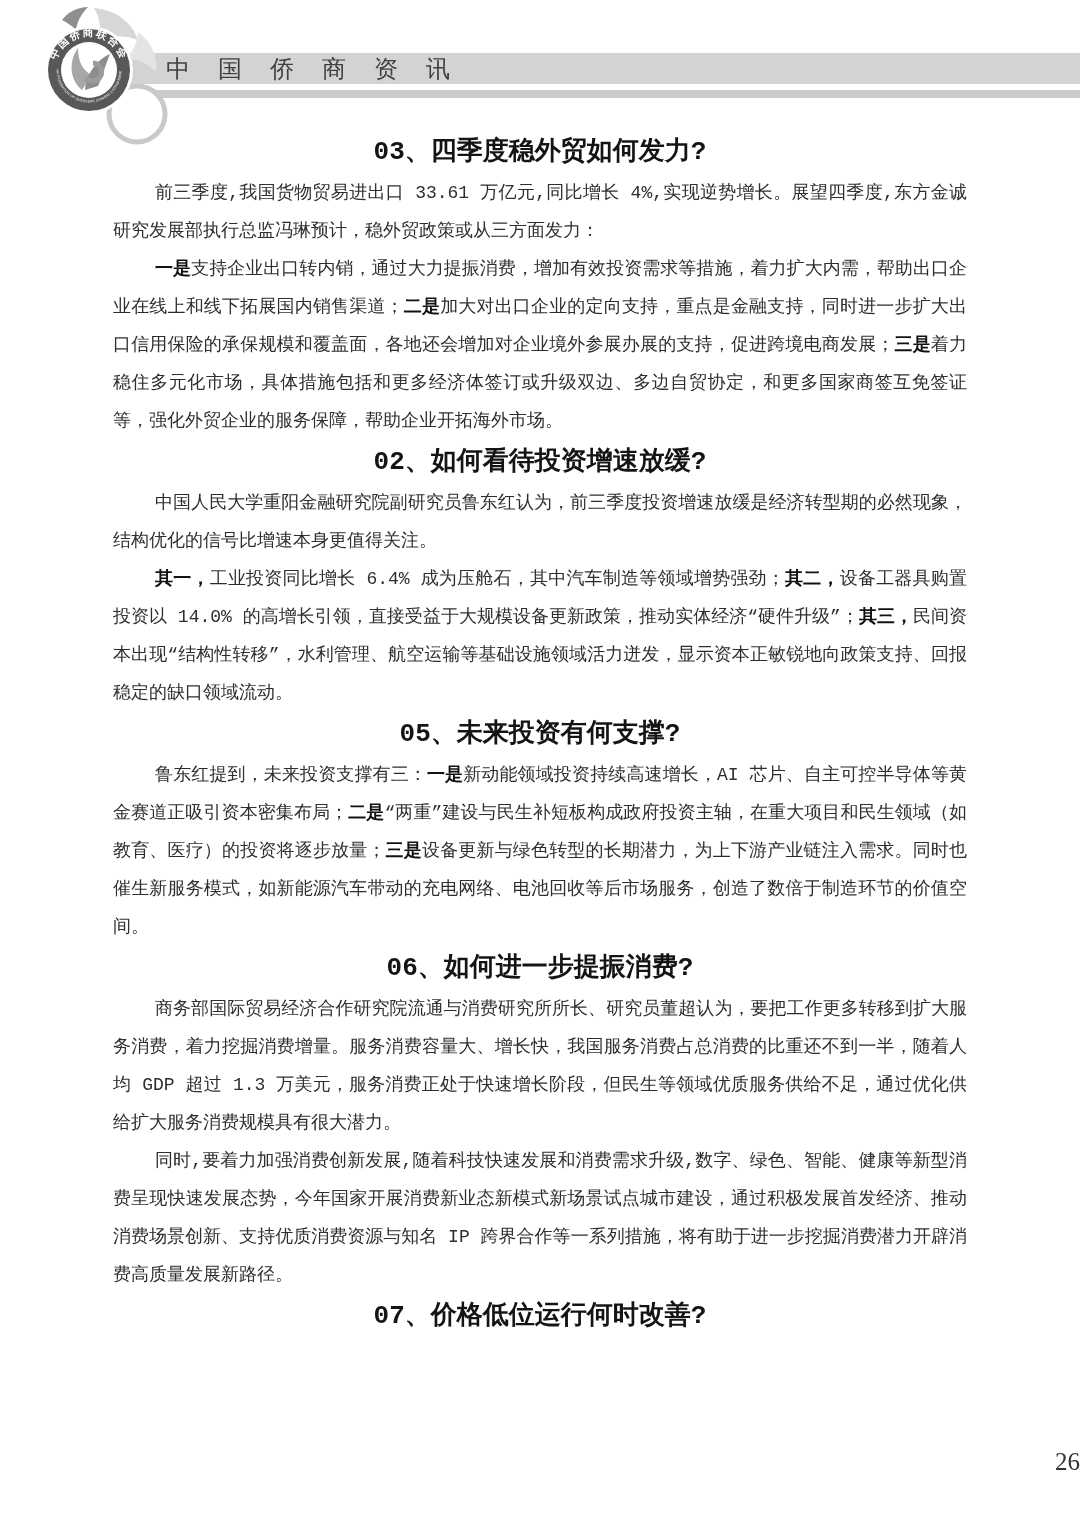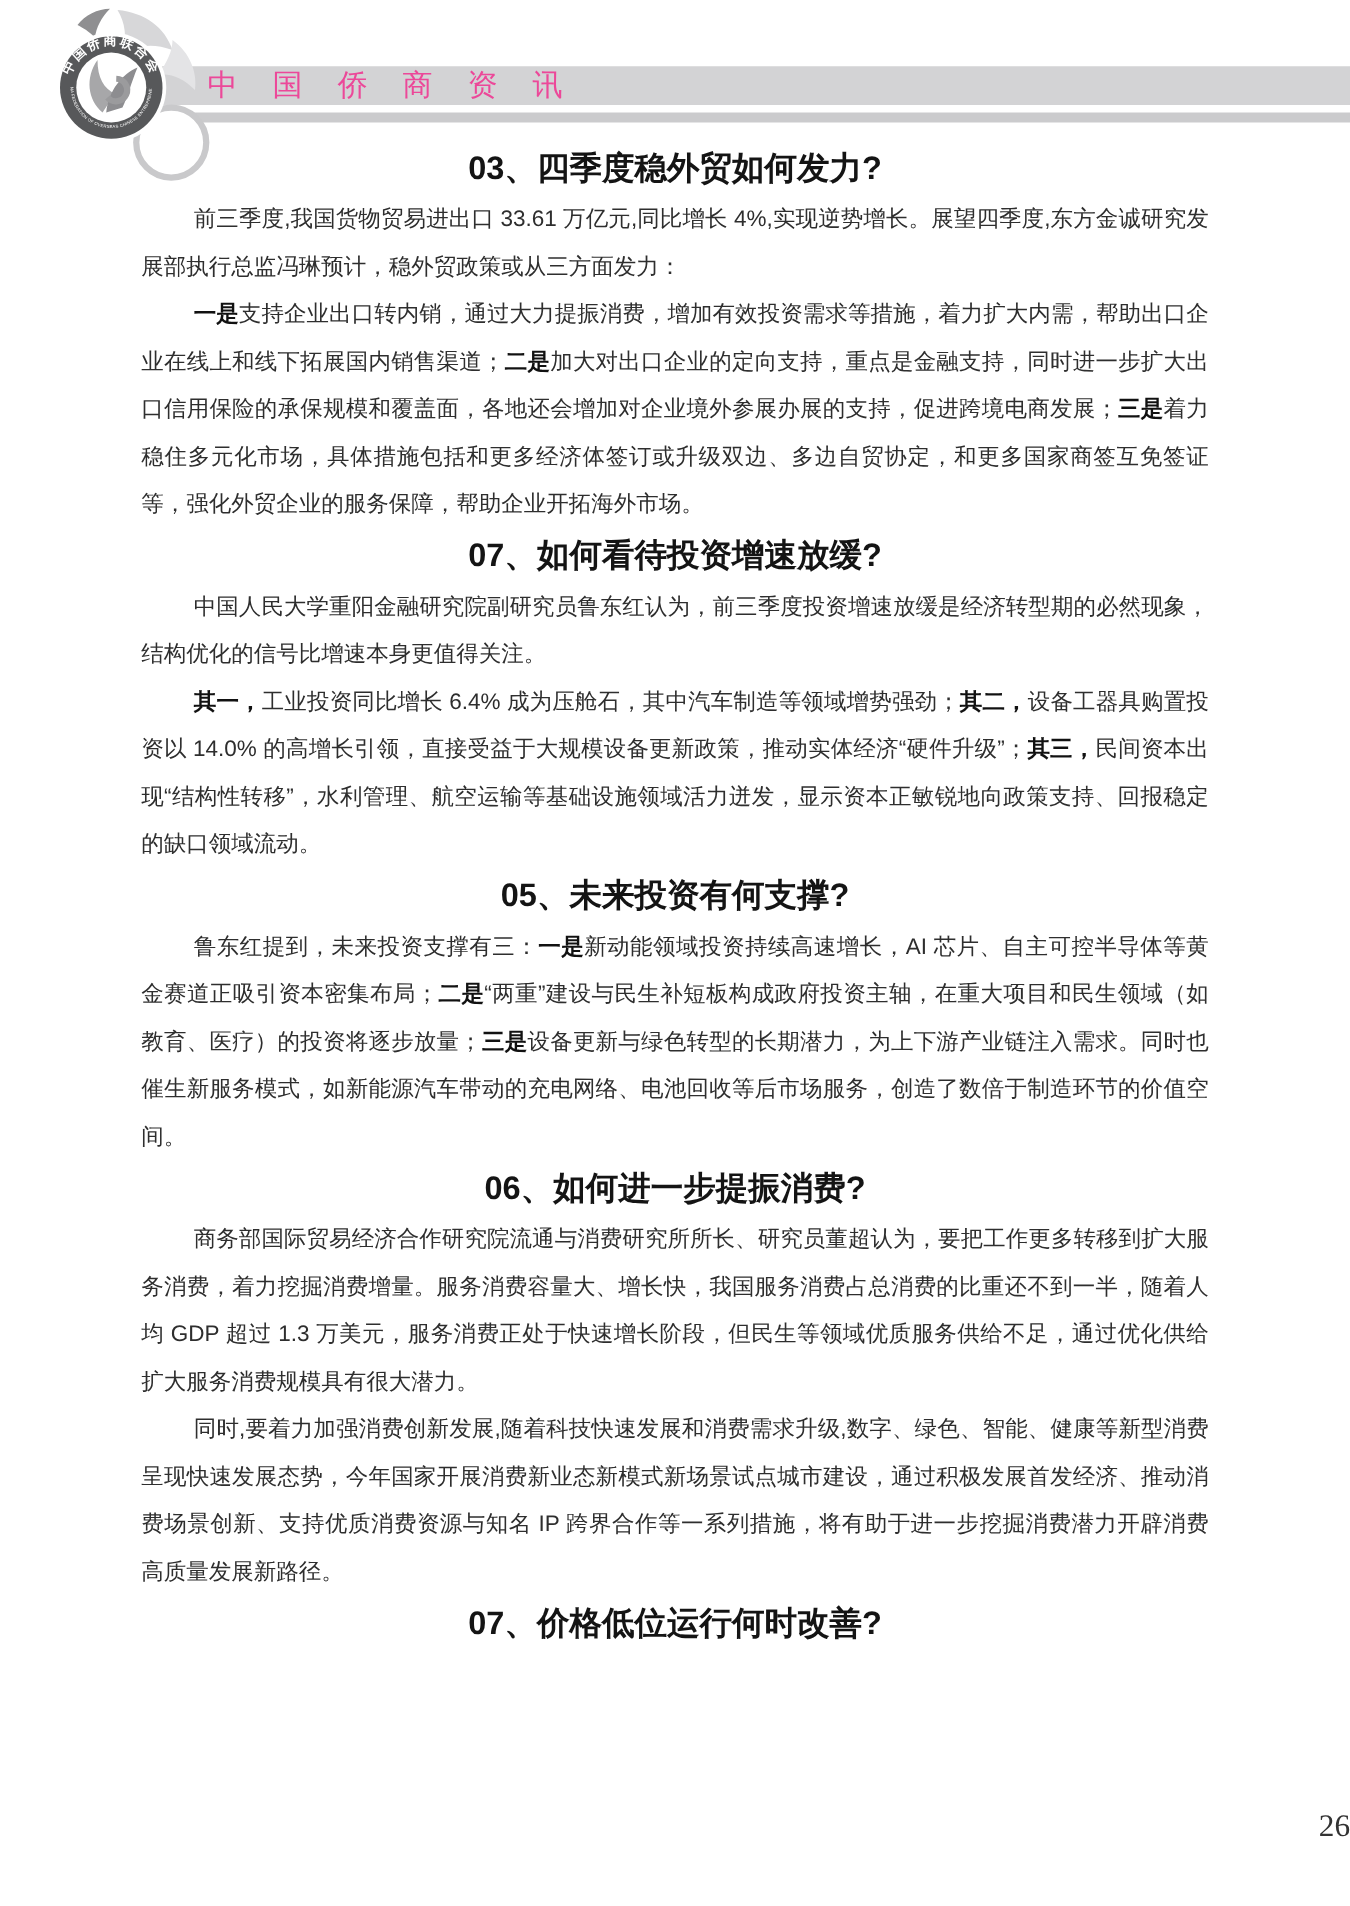--- a/index.html
+++ b/index.html
@@ -15,32 +15,33 @@
     position:absolute;left:62px;top:53px;right:0;height:31px;
     background:#d3d3d5;
   }
   .bar-sub{
     position:absolute;left:150px;top:90px;right:0;height:8px;
     background:#cbcbcd;
   }
   .header-title{
     position:absolute;left:166px;top:55px;
     font-size:24px;line-height:28px;
-    color:#ec4899;
+    color:#404040;
     letter-spacing:28px;
     white-space:nowrap;
   }
   .logo-svg{
     position:absolute;left:10px;top:2px;
     width:190px;height:160px;
   }
   
   .content{
-    position:absolute;left:113px;top:112px;width:854px;
+    position:absolute;left:113px;top:130px;width:854px;
     color:#2b2b2b;
+    font-family:Liberation Mono, monospace;
   }
   .content h2{
     font-size:26px;line-height:44px;margin:0;
     font-weight:bold;color:#141414;text-align:center;
   }
   .content p{
     font-size:18px;line-height:38px;margin:0;
     text-align:justify;text-justify:inter-character;
     text-indent:42px;
     color:#2e2e2e;
@@ -89,21 +90,21 @@
       <path d="M72 88 C60 78 58 60 68 46 C68 60 73 69 82 73 Z" fill="#a7a7a9"></path>
       <path d="M75 88 C77 70 88 57 100 52 C95 64 92 76 88 84 Z" fill="#8d8d90"></path>
       <path d="M83 61 a9 9 0 1 1 -7 15" fill="none" stroke="#9b9b9d" stroke-width="5"></path>
     </g>
   </svg>
 
   <div class="content" id="article">
       <h2>03、四季度稳外贸如何发力?</h2>
       <p><span>前三季度,我国货物贸易进出口 33.61 万亿元,同比增长 4%,实现逆势增长。展望四季度,东方金诚研究发展部执行总监冯琳预计，稳外贸政策或从三方面发力：</span></p>
       <p><span class="b">一是</span><span>支持企业出口转内销，通过大力提振消费，增加有效投资需求等措施，着力扩大内需，帮助出口企业在线上和线下拓展国内销售渠道；</span><span class="b">二是</span><span>加大对出口企业的定向支持，重点是金融支持，同时进一步扩大出口信用保险的承保规模和覆盖面，各地还会增加对企业境外参展办展的支持，促进跨境电商发展；</span><span class="b">三是</span><span>着力稳住多元化市场，具体措施包括和更多经济体签订或升级双边、多边自贸协定，和更多国家商签互免签证等，强化外贸企业的服务保障，帮助企业开拓海外市场。</span></p>
-      <h2>07、如何看待投资增速放缓?</h2>
+      <h2>02、如何看待投资增速放缓?</h2>
       <p><span>中国人民大学重阳金融研究院副研究员鲁东红认为，前三季度投资增速放缓是经济转型期的必然现象，结构优化的信号比增速本身更值得关注。</span></p>
       <p><span class="b">其一，</span><span>工业投资同比增长 6.4% 成为压舱石，其中汽车制造等领域增势强劲；</span><span class="b">其二，</span><span>设备工器具购置投资以 14.0% 的高增长引领，直接受益于大规模设备更新政策，推动实体经济“硬件升级”；</span><span class="b">其三，</span><span>民间资本出现“结构性转移”，水利管理、航空运输等基础设施领域活力迸发，显示资本正敏锐地向政策支持、回报稳定的缺口领域流动。</span></p>
       <h2>05、未来投资有何支撑?</h2>
       <p><span>鲁东红提到，未来投资支撑有三：</span><span class="b">一是</span><span>新动能领域投资持续高速增长，AI 芯片、自主可控半导体等黄金赛道正吸引资本密集布局；</span><span class="b">二是</span><span>“两重”建设与民生补短板构成政府投资主轴，在重大项目和民生领域（如教育、医疗）的投资将逐步放量；</span><span class="b">三是</span><span>设备更新与绿色转型的长期潜力，为上下游产业链注入需求。同时也催生新服务模式，如新能源汽车带动的充电网络、电池回收等后市场服务，创造了数倍于制造环节的价值空间。</span></p>
       <h2>06、如何进一步提振消费?</h2>
       <p><span>商务部国际贸易经济合作研究院流通与消费研究所所长、研究员董超认为，要把工作更多转移到扩大服务消费，着力挖掘消费增量。服务消费容量大、增长快，我国服务消费占总消费的比重还不到一半，随着人均 GDP 超过 1.3 万美元，服务消费正处于快速增长阶段，但民生等领域优质服务供给不足，通过优化供给扩大服务消费规模具有很大潜力。</span></p>
       <p><span>同时,要着力加强消费创新发展,随着科技快速发展和消费需求升级,数字、绿色、智能、健康等新型消费呈现快速发展态势，今年国家开展消费新业态新模式新场景试点城市建设，通过积极发展首发经济、推动消费场景创新、支持优质消费资源与知名 IP 跨界合作等一系列措施，将有助于进一步挖掘消费潜力开辟消费高质量发展新路径。</span></p>
       <h2>07、价格低位运行何时改善?</h2>
     </div>
 

